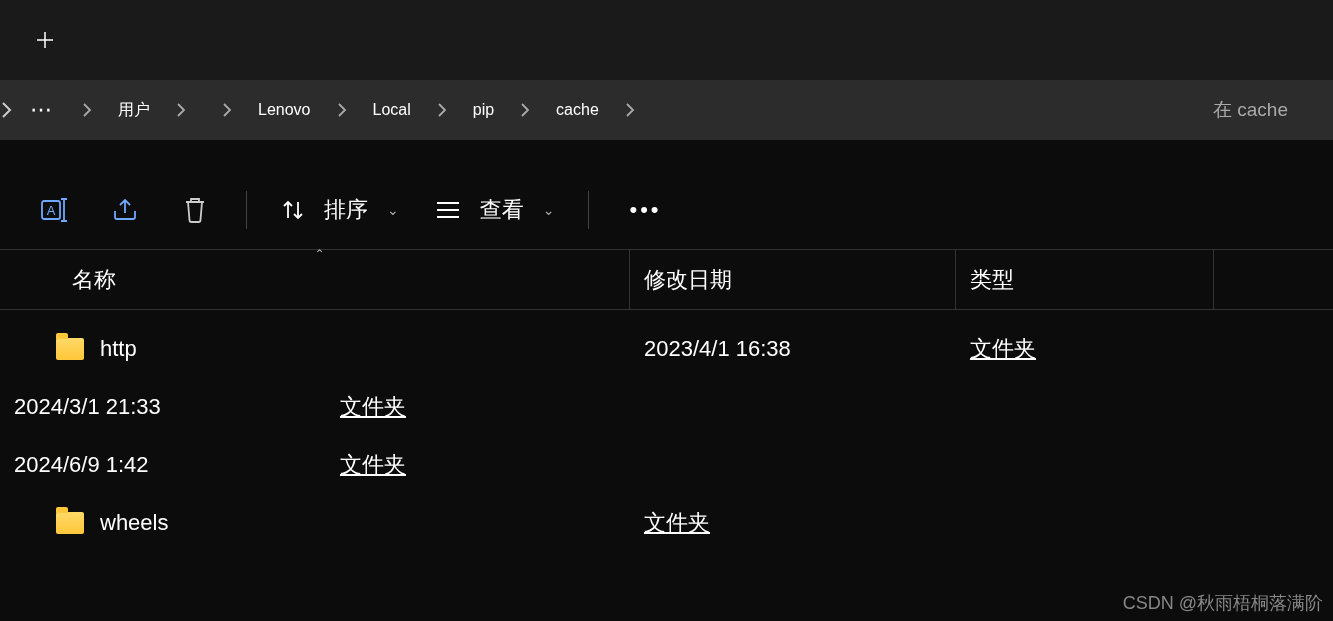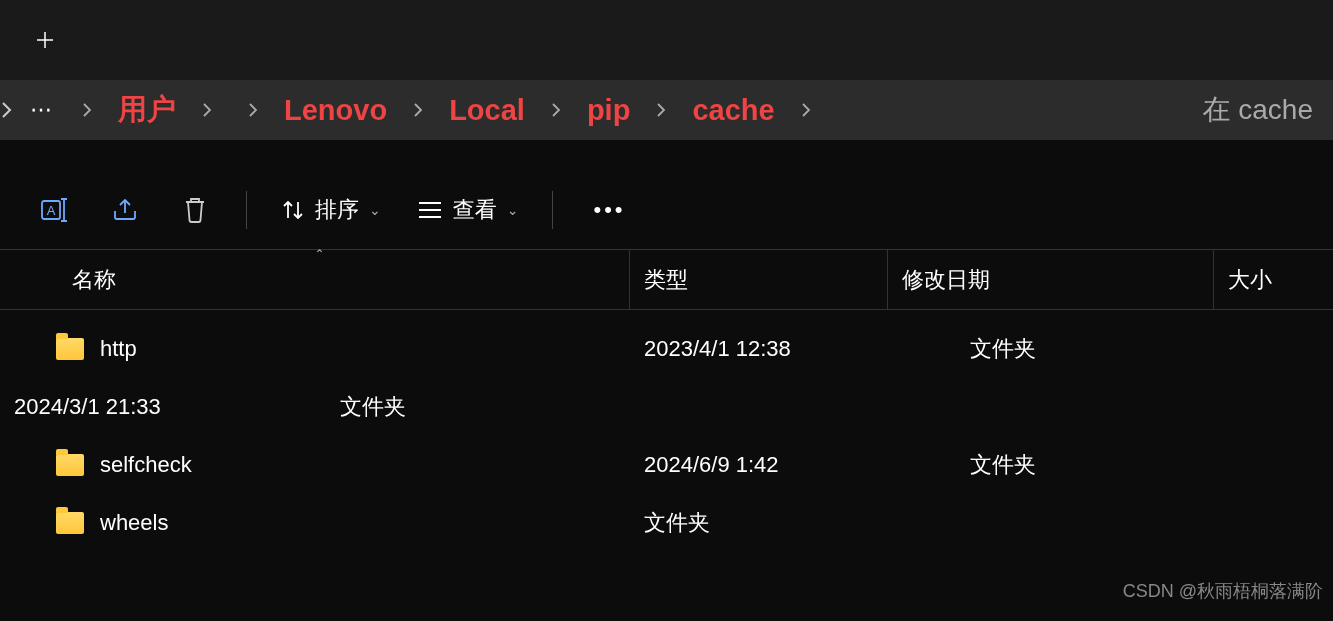--- a/index.html
+++ b/index.html
@@ -51,42 +51,41 @@
       align-items: center;
       flex: 1;
       gap: 0;
     }
     .crumb-sep {
       color: #aaaaaa;
       font-size: 18px;
       padding: 0 18px;
     }
     .crumb-item {
-      color: #ef4444;
-      font-size: 29px;
+      color: #ffffff;
+      font-size: 16px;
       padding: 4px 8px;
       cursor: pointer;
-      font-weight: bold;
     }
     .ellipsis-crumb {
       color: #ffffff;
       font-size: 22px;
       letter-spacing: 2px;
       padding: 0 10px;
       cursor: pointer;
     }
     .search-box {
       background: #2c2c2c;
       height: 60px;
       margin-left: 24px;
       padding: 0 20px;
       display: flex;
       align-items: center;
       color: #aaaaaa;
-      font-size: 28px;
+      font-size: 19px;
       min-width: 140px;
     }
     .spacer-row {
       height: 30px;
       background: #0c0c0c;
     }
     .toolbar {
       height: 80px;
       background: #0c0c0c;
       display: flex;
@@ -110,21 +109,21 @@
     }
     .toolbar-divider {
       width: 1px;
       height: 38px;
       background: #444444;
       margin: 0 16px;
     }
     .toolbar-btn {
       display: flex;
       align-items: center;
-      gap: 10px;
+      gap: 19px;
       padding: 10px 18px;
       color: #ffffff;
       font-size: 22px;
       cursor: pointer;
     }
     .toolbar-btn .chevron {
       font-size: 14px;
       color: #aaaaaa;
     }
     .more-icon {
@@ -191,25 +190,25 @@
       content: "";
       position: absolute;
       top: -5px;
       left: 0;
       width: 12px;
       height: 6px;
       background: #ffc73a;
       border-radius: 2px 2px 0 0;
     }
     .file-date-cell { width: 326px; padding-left: 14px; }
-    .file-type-cell { width: 258px; padding-left: 14px; }
+    .file-type-cell { width: 258px; padding-left: 14px; text-decoration: underline; }
     .file-size-cell { flex: 1; padding-left: 14px; }
     .watermark {
       position: absolute;
-      bottom: 18px;
+      bottom: 6px;
       right: 10px;
       color: #888888;
       font-size: 18px;
     }
     svg { display: block; }
   </style>
 </head>
 <body>
 
 <div class="tab-bar">
@@ -314,45 +313,40 @@
   </div>
   <div class="toolbar-divider"></div>
   <div class="more-icon">•••</div>
 </div>
 
 <div class="columns-header">
   <div class="col col-name">
     <span>名称</span>
     <span class="sort-indicator">⌃</span>
   </div>
+  <div class="col col-date">修改日期</div>
   <div class="col col-type">类型</div>
-  <div class="col col-date">修改日期</div>
-  <div class="col col-size">大小</div>
 </div>
 
 <div class="file-list" id="file-list">
     <div class="file-row">
     <div class="file-name-cell">
       <span class="folder-icon"></span>
       <span>http</span>
     </div>
-    <div class="file-date-cell">2023/4/1 12:38</div>
+    <div class="file-date-cell">2023/4/1 16:38</div>
     <div class="file-type-cell">文件夹</div>
     <div class="file-size-cell"></div>
   </div>
     <div class="file-row">
     <div class="file-date-cell">2024/3/1 21:33</div>
     <div class="file-type-cell">文件夹</div>
     <div class="file-size-cell"></div>
   </div>
     <div class="file-row">
-    <div class="file-name-cell">
-      <span class="folder-icon"></span>
-      <span>selfcheck</span>
-    </div>
     <div class="file-date-cell">2024/6/9 1:42</div>
     <div class="file-type-cell">文件夹</div>
     <div class="file-size-cell"></div>
   </div>
     <div class="file-row">
     <div class="file-name-cell">
       <span class="folder-icon"></span>
       <span>wheels</span>
     </div>
     <div class="file-type-cell">文件夹</div>

